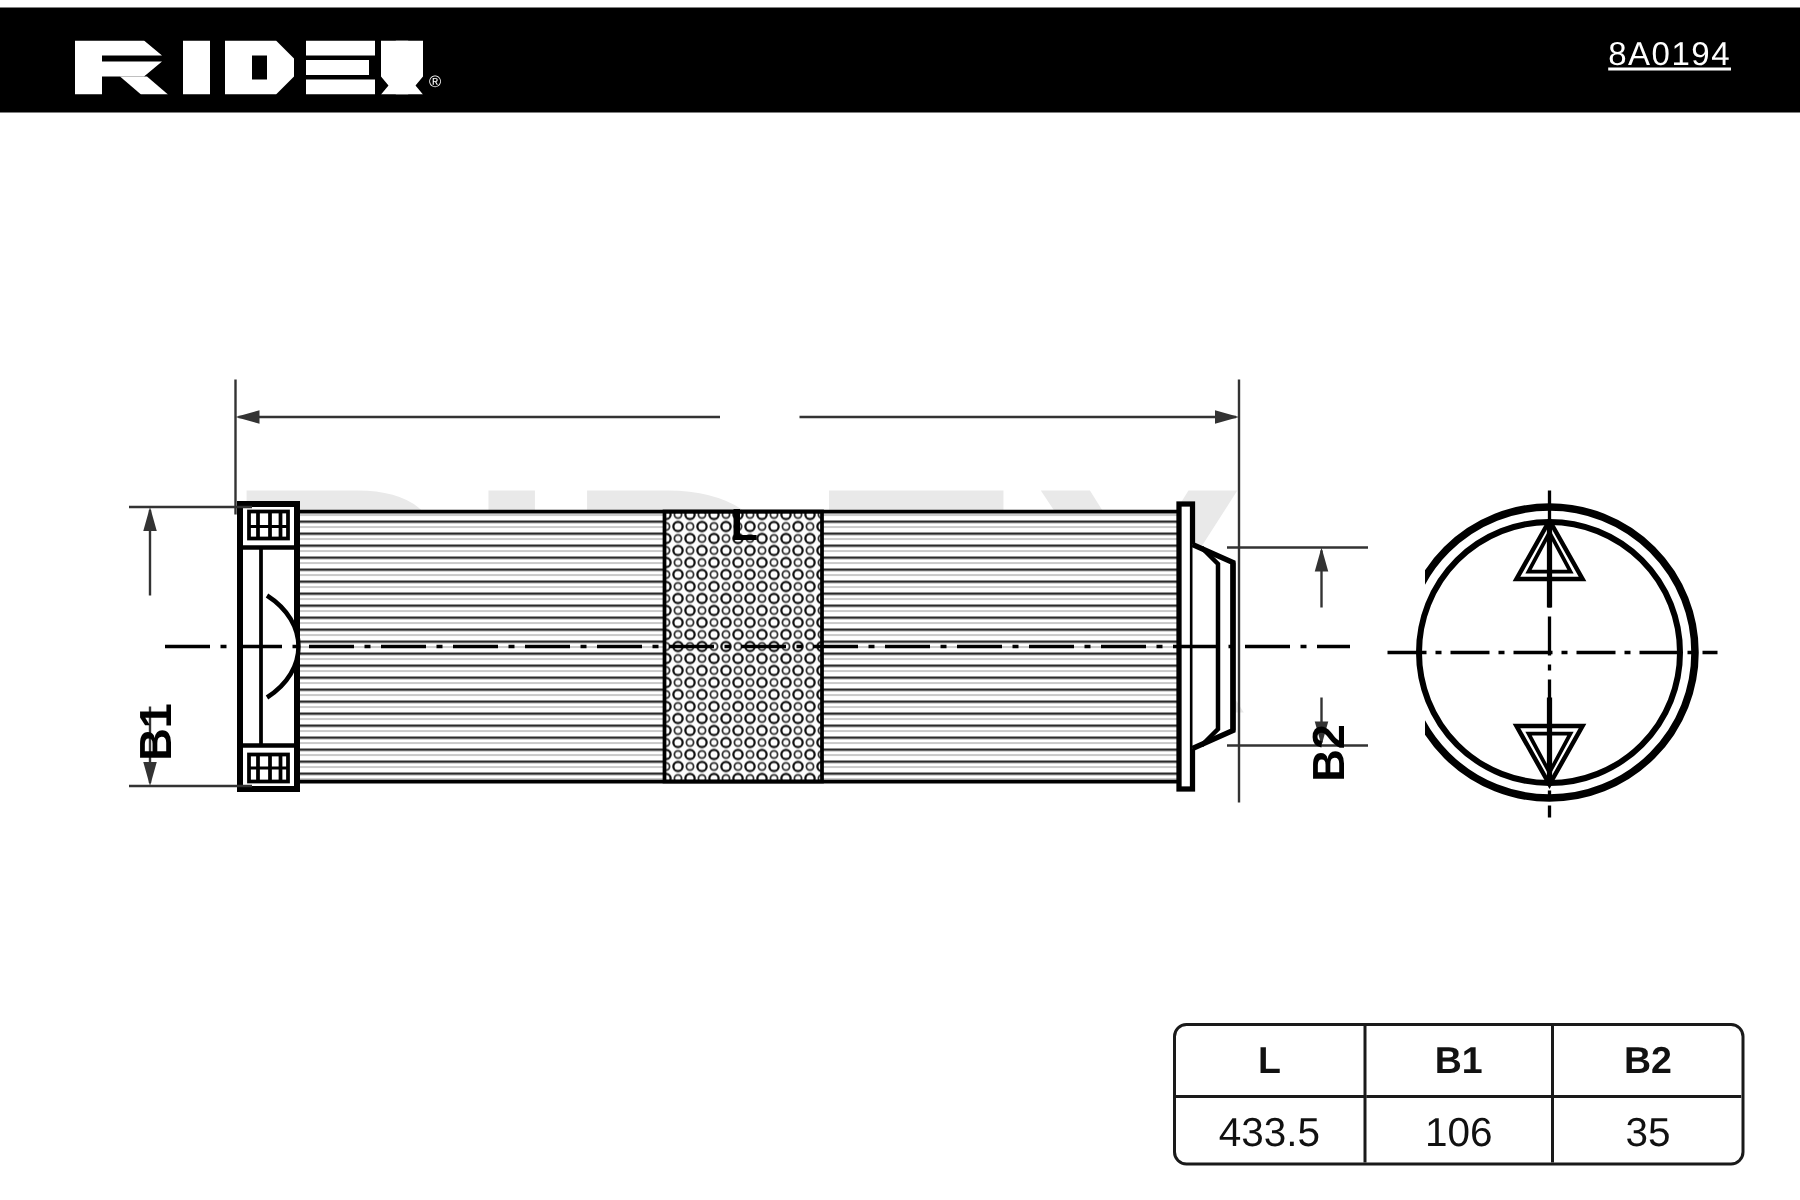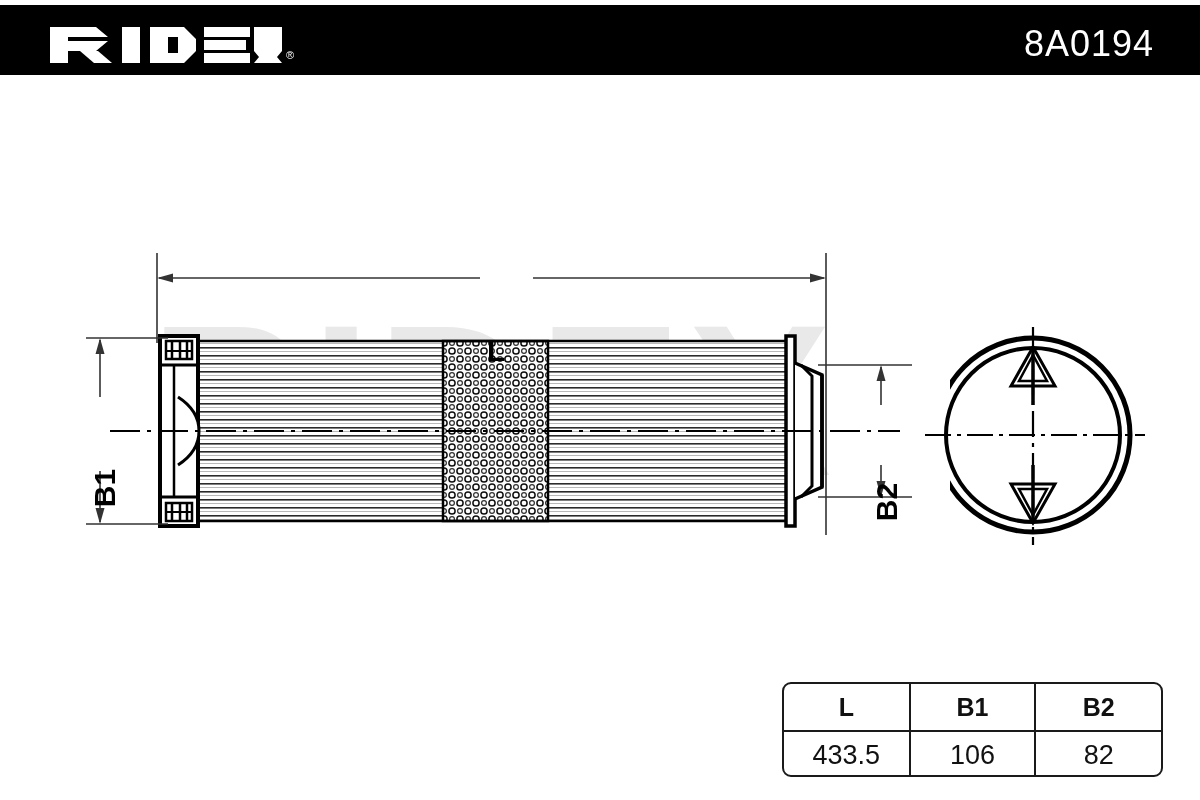--- a/index.html
+++ b/index.html
@@ -23,24 +23,25 @@
   }
   .logo-svg { display: block; }
   .logo-reg {
     color: #ffffff; font-size: 11px; line-height: 1;
     font-family: "Liberation Sans", sans-serif;
     margin-bottom: 2px;
   }
   .part-number {
     position: absolute; right: 46px; top: 18px;
     color: #ffffff;
-    font-size: 36px;
+    font-size: 22px;
     letter-spacing: 1px;
     font-family: "Liberation Sans", sans-serif;
     font-weight: 400;
+    text-decoration: underline;
   }
 
   
   .canvas { position: absolute; left: 0; top: 75px; width: 1200px; height: 725px; }
   .canvas svg { display: block; }
 
   
   .dim-label {
     position: absolute;
     font-family: "Liberation Sans", sans-serif;
@@ -251,19 +252,19 @@
         <tr>
           <th>L</th>
           <th>B1</th>
           <th>B2</th>
         </tr>
       </thead>
       <tbody>
         <tr>
           <td>433.5</td>
           <td>106</td>
-          <td>82</td>
+          <td>35</td>
         </tr>
       </tbody>
     </table>
   </div>
 
 </div>
 
 </body></html>

